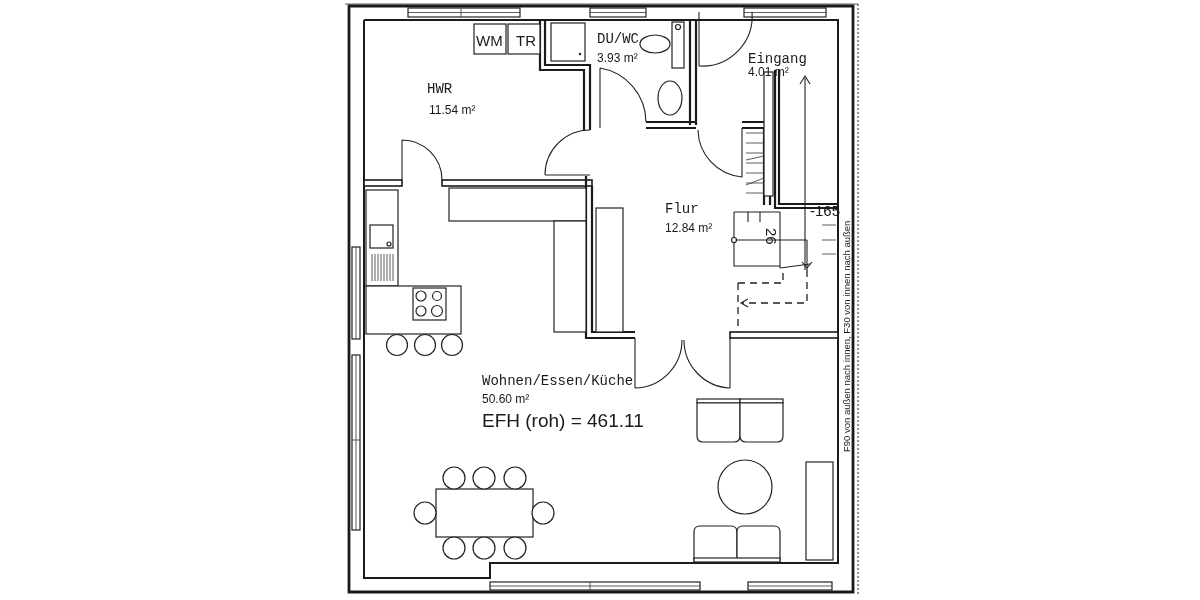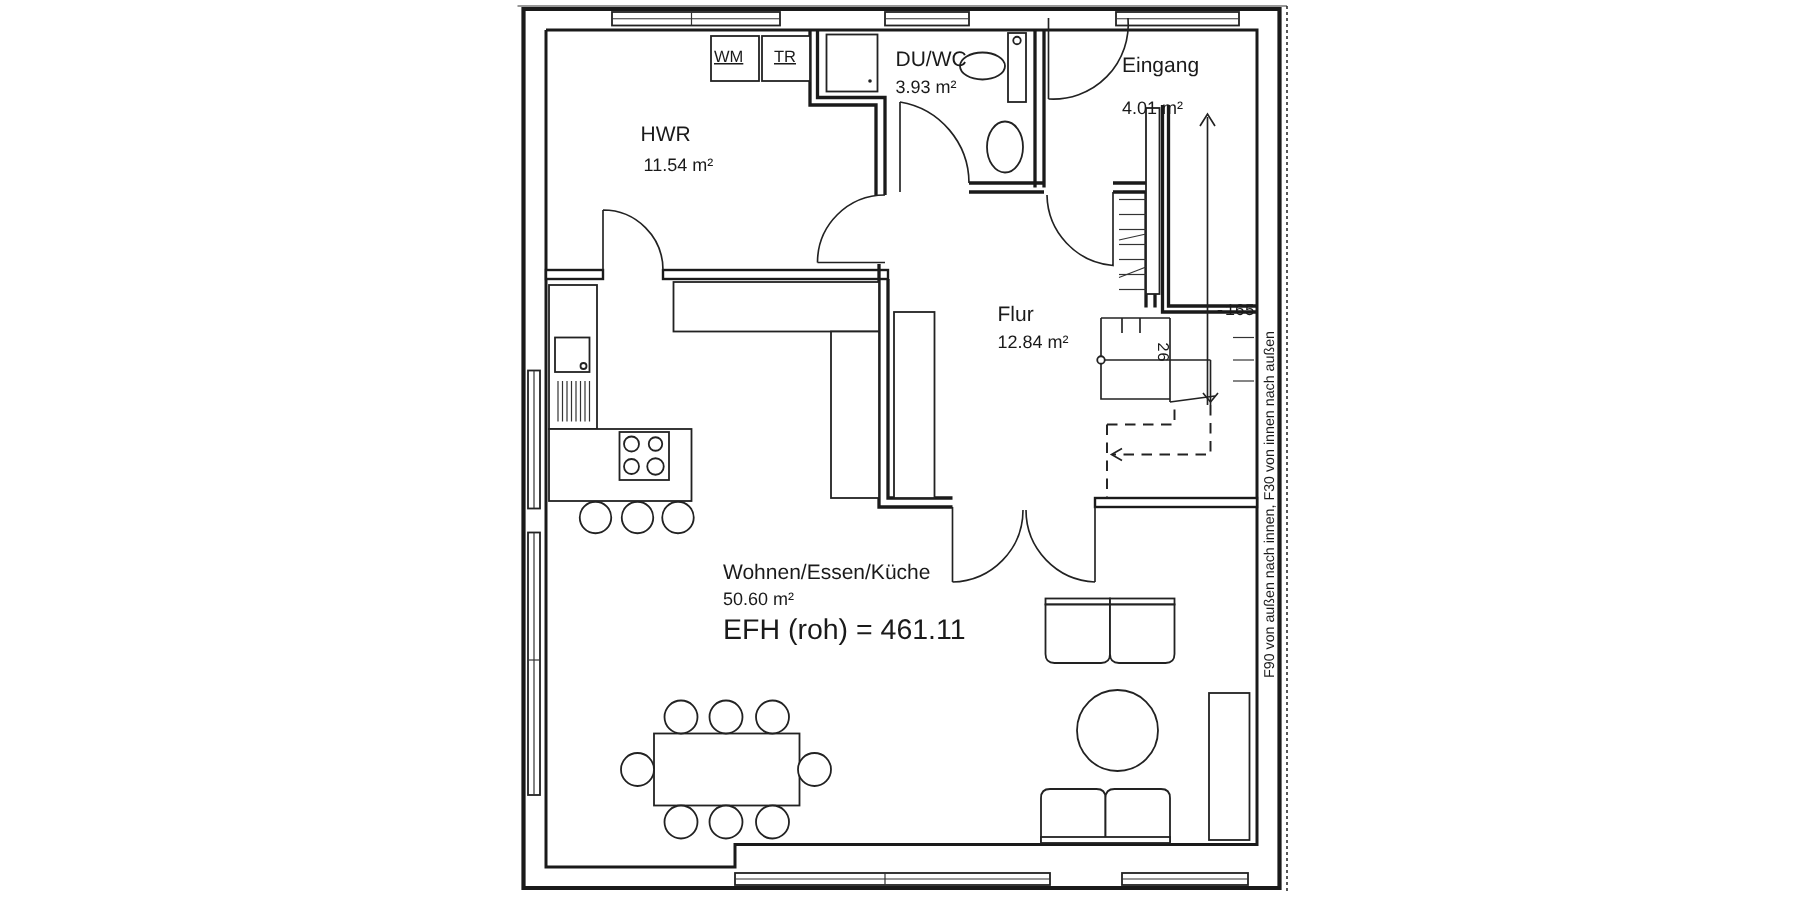--- a/index.html
+++ b/index.html
@@ -5,26 +5,26 @@
   html, body { margin:0; padding:0; background:#ffffff; }
   body { width:1200px; height:600px; overflow:hidden; position:relative; font-family:"Liberation Sans", sans-serif; }
   #plan { position:absolute; left:0; top:0; width:1200px; height:600px; }
   .wall { fill:none; stroke:#1a1a1a; stroke-width:2.2; }
   .thin { fill:none; stroke:#222; stroke-width:1.1; }
   .hair { fill:none; stroke:#333; stroke-width:0.8; }
   .dash { fill:none; stroke:#222; stroke-width:1.3; stroke-dasharray:7 5; }
   .furn { fill:#fff; stroke:#222; stroke-width:1.2; }
   .wallfill { fill:#fff; stroke:#1a1a1a; stroke-width:1.6; }
   .lbl { position:absolute; color:#1a1a1a; white-space:nowrap; line-height:1; }
-  .room-name { font-size:14px; }
+  .room-name { font-size:14px;font-family:Liberation Mono, monospace; }
   .room-area { font-size:12px; }
   .efh { font-size:19px; }
-  .box-lbl { font-size:11px;text-decoration:underline; }
+  .box-lbl { font-size:15px; }
   .vert { position:absolute; font-size:9.5px; color:#1a1a1a; white-space:nowrap; transform-origin:left top; transform:rotate(-90deg); }
-  .dim { font-size:11px;font-family:Liberation Mono, monospace; }
+  .dim { font-size:15px; }
 </style>
 </head>
 <body>
 
 <svg id="plan" viewBox="0 0 1200 600" xmlns="http://www.w3.org/2000/svg">
 
   <line x1="345" y1="4" x2="858" y2="4" class="hair"></line>
   <line x1="858" y1="4" x2="858" y2="596" class="dash" style="stroke-dasharray:2 2;stroke-width:1"></line>
 
   <g>
@@ -212,21 +212,21 @@
 
 <div class="lbl box-lbl" style="left:476px;top:33px;">WM</div>
 <div class="lbl box-lbl" style="left:516px;top:33px;">TR</div>
 
 <div class="lbl room-name" style="left:427px;top:82px;">HWR</div>
 <div class="lbl room-area" style="left:429px;top:104px;">11.54 m²</div>
 
 <div class="lbl room-name" style="left:597px;top:32px;">DU/WC</div>
 <div class="lbl room-area" style="left:597px;top:52px;">3.93 m²</div>
 
-<div class="lbl room-name" style="left:748px;top:36px;">Eingang</div>
+<div class="lbl room-name" style="left:748px;top:52px;">Eingang</div>
 <div class="lbl room-area" style="left:748px;top:54px;margin-top:12px;">4.01 m²</div>
 
 <div class="lbl room-name" style="left:665px;top:202px;">Flur</div>
 <div class="lbl room-area" style="left:665px;top:222px;">12.84 m²</div>
 
 <div class="lbl room-name" style="left:482px;top:374px;">Wohnen/Essen/Küche</div>
 <div class="lbl room-area" style="left:482px;top:393px;text-align:right;">50.60 m²</div>
 
 <div class="lbl efh" style="left:482px;top:411px;text-align:center;">EFH (roh) = 461.11</div>
 

